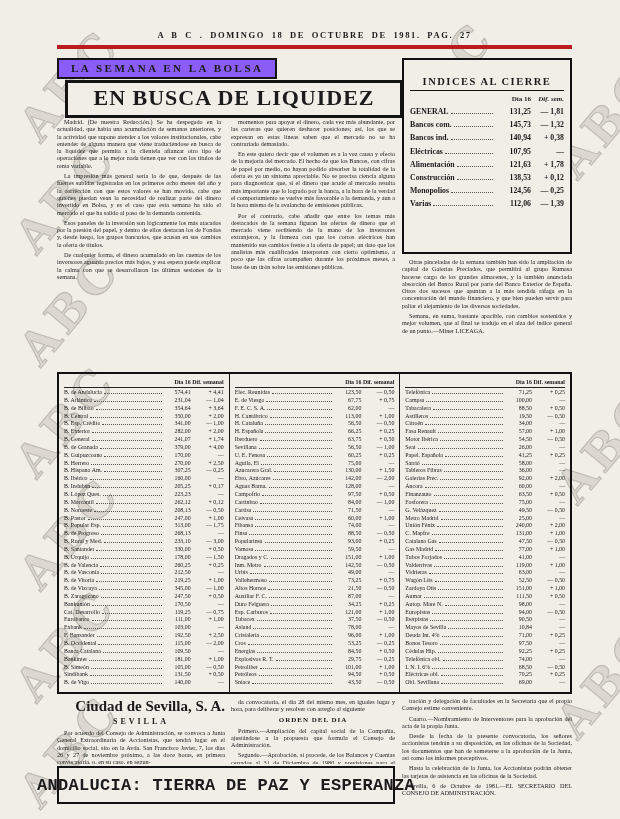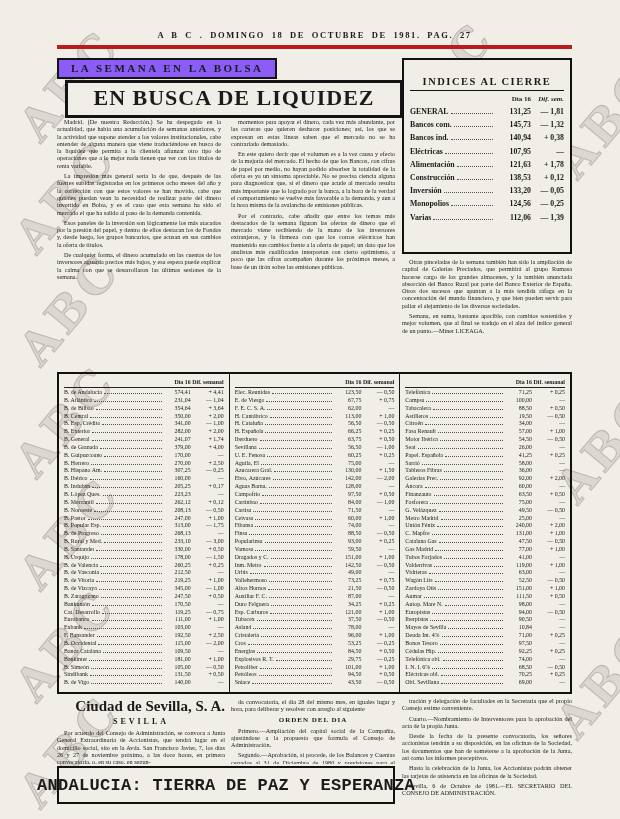--- a/index.html
+++ b/index.html
@@ -141,26 +141,20 @@
           <span class="vl">121,63</span>
           <span class="df">+ 1,78</span>
         </div>
         <div class="irow">
           <span class="nm">Construcción</span>
           <span class="ld"></span>
           <span class="vl">138,53</span>
           <span class="df">+ 0,12</span>
         </div>
         <div class="irow">
-          <span class="nm">Inversión</span>
-          <span class="ld"></span>
-          <span class="vl">133,20</span>
-          <span class="df">— 0,05</span>
-        </div>
-        <div class="irow">
           <span class="nm">Monopolios</span>
           <span class="ld"></span>
           <span class="vl">124,56</span>
           <span class="df">— 0,25</span>
         </div>
         <div class="irow">
           <span class="nm">Varias</span>
           <span class="ld"></span>
           <span class="vl">112,06</span>
           <span class="df">— 1,39</span>

